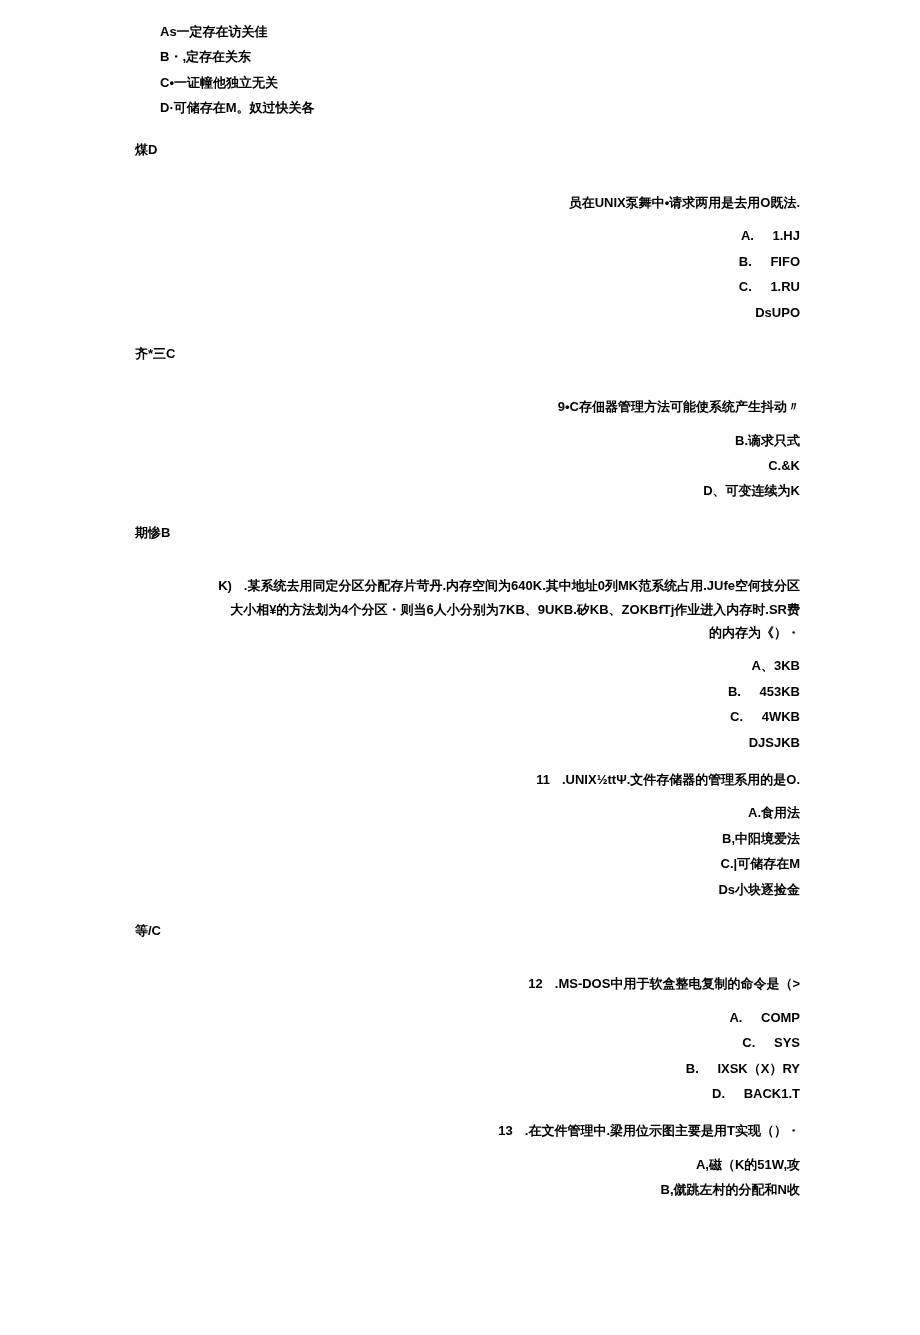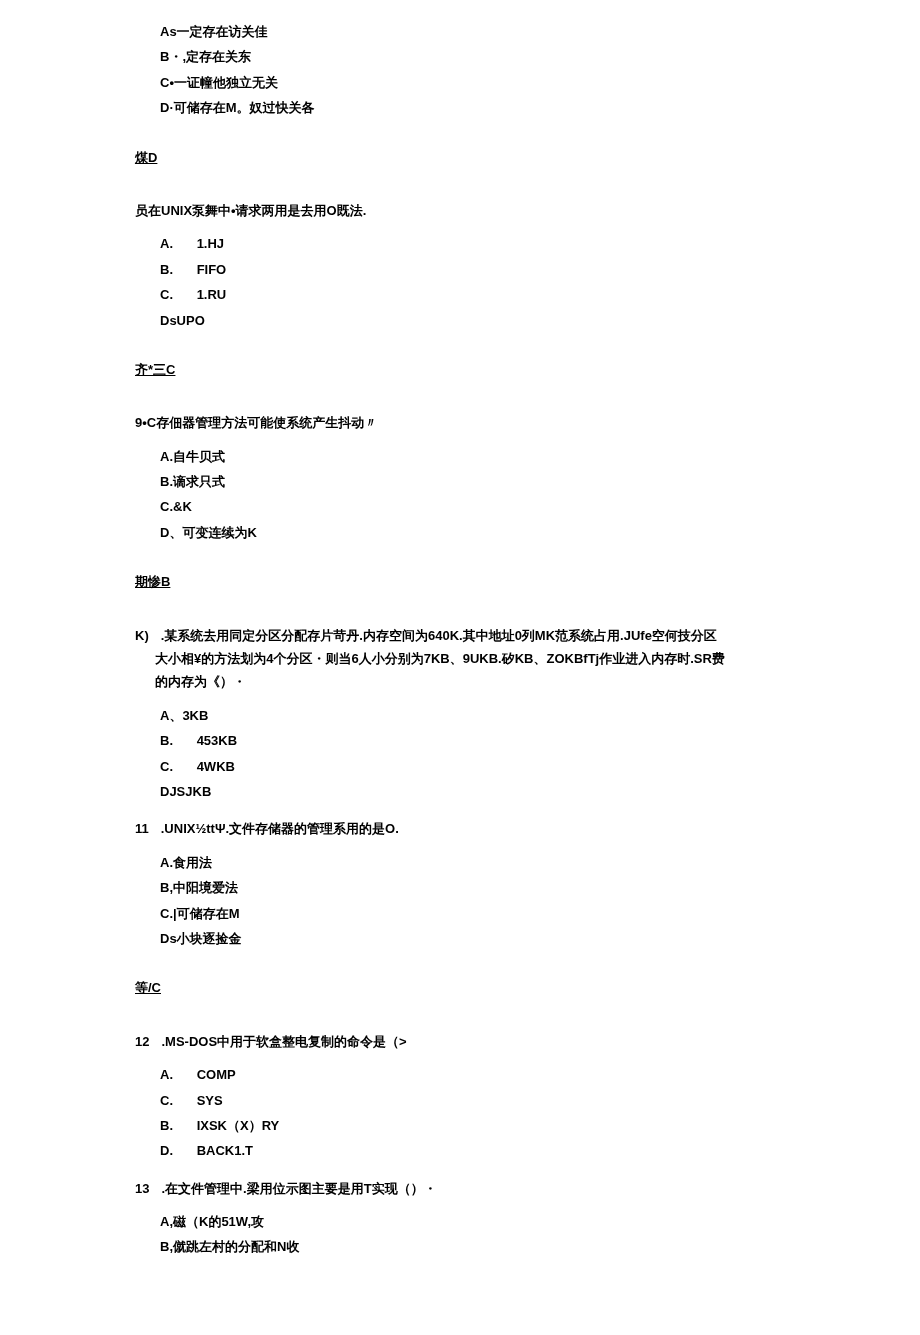--- a/index.html
+++ b/index.html
@@ -20,29 +20,29 @@
       padding-left: 135px;
       padding-right: 120px;
     }
     .options {
       padding-left: 25px;
     }
     .option-line {
       margin-bottom: 2px;
     }
     .answer-line {
-      margin-top: 26px;
+      margin-top: 18px;
       margin-bottom: 30px;
-      text-decoration: underline;
     }
     .question-line {
       margin-bottom: 10px;
     }
     .question-block {
       margin-top: 14px;
+      text-align: right;
     }
     .bold {
       font-weight: bold;
     }
     .num-prefix {
       font-weight: bold;
       display: inline-block;
       margin-right: 12px;
     }
     .opt-label {
@@ -84,21 +84,20 @@
         <span class="bold">1.RU</span>
       </div>
       <div class="option-line bold">DsUPO</div>
     </div>
   </div>
   <div class="answer-line bold">齐*三C</div>
 
   <div class="question-block">
     <div class="question-line bold">9•C存佃器管理方法可能使系统产生抖动〃</div>
     <div class="options">
-      <div class="option-line bold">A.自牛贝式</div>
       <div class="option-line bold">B.谪求只式</div>
       <div class="option-line bold">C.&amp;K</div>
       <div class="option-line bold">D、可变连续为K</div>
     </div>
   </div>
   <div class="answer-line bold">期惨B</div>
 
   <div class="question-block">
     <div class="question-line bold">
       <span class="num-prefix">K)</span><span>.某系统去用同定分区分配存片苛丹.内存空间为640K.其中地址0列MK范系统占用.JUfe空何技分区</span>

